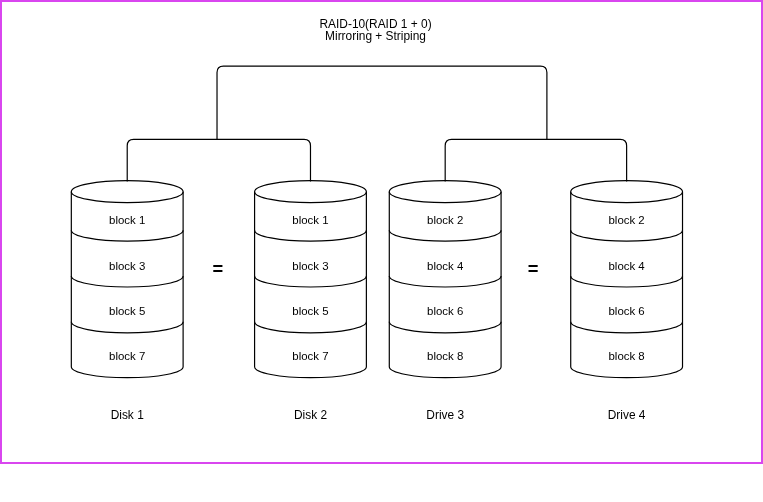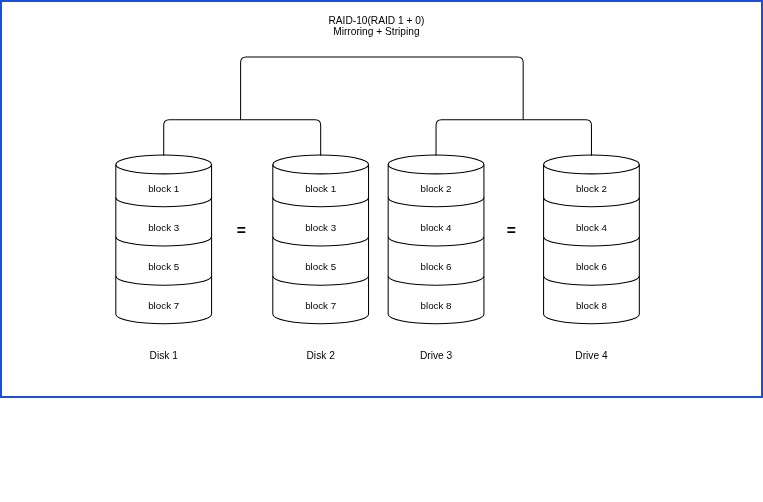--- a/index.html
+++ b/index.html
@@ -1,20 +1,20 @@
 <!DOCTYPE html>
 <html><head>
 <meta charset="utf-8">
 <style>
   html, body { margin:0; padding:0; background:#ffffff; }
   .canvas {
     position:relative;
-    width:763px; height:398px;
+    width:763px; height:464px;
     box-sizing:border-box;
-    border:2px solid #1d4ed8;
+    border:2px solid #d946ef;
     background:#ffffff;
     font-family:"Liberation Sans", sans-serif;
     overflow:hidden;
   }
   .canvas svg { display:block; width:100%; height:100%; }
   .shape { fill:none; stroke:#000000; stroke-width:1.3; stroke-linecap:butt; }
   text { fill:#000000; stroke:none; font-family:"Liberation Sans", sans-serif; }
   .title-text    { font-size:13px;   text-anchor:middle; }
   .subtitle-text { font-size:13px;   text-anchor:middle; }
   .block-label   { font-size:12.5px; text-anchor:middle; }

